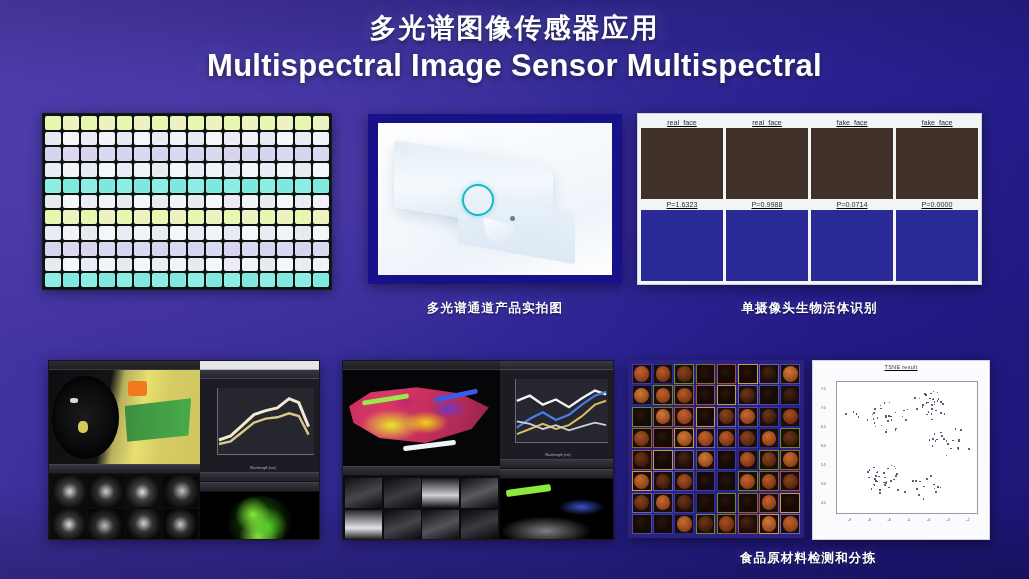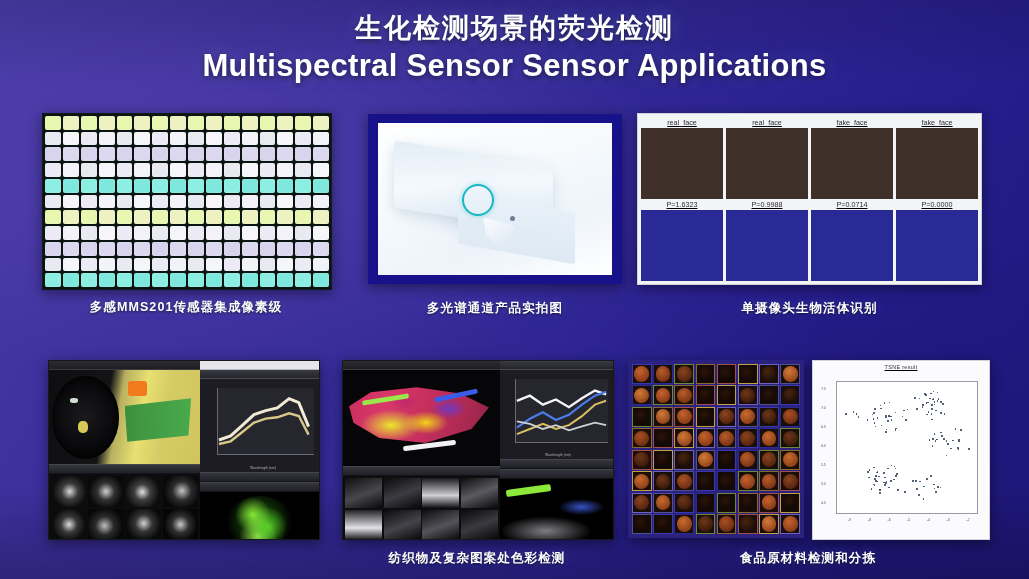--- a/index.html
+++ b/index.html
@@ -145,22 +145,22 @@
   #p7 .plot{position:absolute;left:13%;top:11%;right:6%;bottom:14%;border:1px solid #9a9aa6;background:#fff;}
   #p7 .pt{position:absolute;width:1.6px;height:1.6px;background:#33445e;border-radius:50%;}
   #p7 .tick{position:absolute;font-size:3.6px;color:#55555f;}
 </style>
 </head>
 <body>
 
 <div id="slide">
 
   <div class="title-zone">
-    <div class="t-cn">生化检测场景的荧光检测</div>
-    <div class="t-en">Multispectral Sensor Sensor Applications</div>
+    <div class="t-cn">多光谱图像传感器应用</div>
+    <div class="t-en">Multispectral Image Sensor Multispectral</div>
   </div>
 
   <div class="panel" id="p1" style="left:42px;top:113px;width:288px;height:175px;">
     <div class="grid" id="cfa" style="grid-template-columns: repeat(16, 1fr); grid-template-rows: repeat(11, 1fr);">
         <div class="cell" style="background: rgb(232, 246, 176);"></div>
         <div class="cell" style="background: rgb(238, 242, 192);"></div>
         <div class="cell" style="background: rgb(232, 246, 176);"></div>
         <div class="cell" style="background: rgb(238, 242, 192);"></div>
         <div class="cell" style="background: rgb(232, 246, 176);"></div>
         <div class="cell" style="background: rgb(238, 242, 192);"></div>
@@ -330,21 +330,20 @@
         <div class="cell" style="background: rgb(127, 232, 222);"></div>
         <div class="cell" style="background: rgb(140, 238, 226);"></div>
         <div class="cell" style="background: rgb(127, 232, 222);"></div>
         <div class="cell" style="background: rgb(140, 238, 226);"></div>
         <div class="cell" style="background: rgb(127, 232, 222);"></div>
         <div class="cell" style="background: rgb(140, 238, 226);"></div>
         <div class="cell" style="background: rgb(127, 232, 222);"></div>
       </div>
   </div>
   <div class="cap" style="left:42px;top:298px;width:288px;">
-    <div>多感MMS201传感器集成像素级</div>
   </div>
 
   <div class="panel" id="p2" style="left:368px;top:114px;width:254px;height:170px;">
     <div class="ph">
       <div class="tube"></div>
       <div class="tube2"></div>
       <div class="tip"></div>
       <div class="dot"></div>
       <div class="ring"></div>
     </div>
@@ -489,23 +488,20 @@
       <div class="hdrstrip"></div>
       <div class="hdrstrip"></div>
       <div style="height:calc(50% - 24px);background:#000;position:relative;overflow:hidden;">
         <div style="position:absolute;left:6%;top:12%;width:40%;height:10%;background:#8ce83a;transform:rotate(-8deg);border-radius:2px;"></div>
         <div style="position:absolute;left:52%;top:30%;width:40%;height:26%;
                     background:radial-gradient(ellipse at 50% 50%, rgba(60,90,220,.9) 0%, rgba(20,30,90,0) 72%);"></div>
         <div style="position:absolute;left:2%;top:52%;width:96%;height:46%;
                     background:radial-gradient(ellipse 60% 70% at 40% 60%, rgba(230,230,240,.55) 0%, rgba(230,230,240,0) 70%);"></div>
       </div>
     </div>
-  </div>
-  <div class="cap" style="left:342px;top:549px;width:270px;">
-    <div>纺织物及复杂图案处色彩检测</div>
   </div>
 
   <div class="panel" id="p6" style="left:628px;top:360px;width:176px;height:178px;">
     <div class="fg" id="foodgrid">
         <div class="fc" style="background: rgb(26, 14, 8); border: 0.8px solid rgb(58, 58, 176); box-sizing: border-box;">
           <i style="background: radial-gradient(circle at 40% 34%, rgb(196, 98, 44) 0%, rgb(138, 60, 24) 72%, rgb(28, 14, 6) 100%);"></i>
         </div>
         <div class="fc" style="background: rgb(26, 14, 8); border: 0.8px solid rgb(42, 42, 144); box-sizing: border-box;">
           <i style="background: radial-gradient(circle at 40% 34%, rgb(184, 92, 40) 0%, rgb(122, 52, 20) 72%, rgb(28, 14, 6) 100%);"></i>
         </div>

